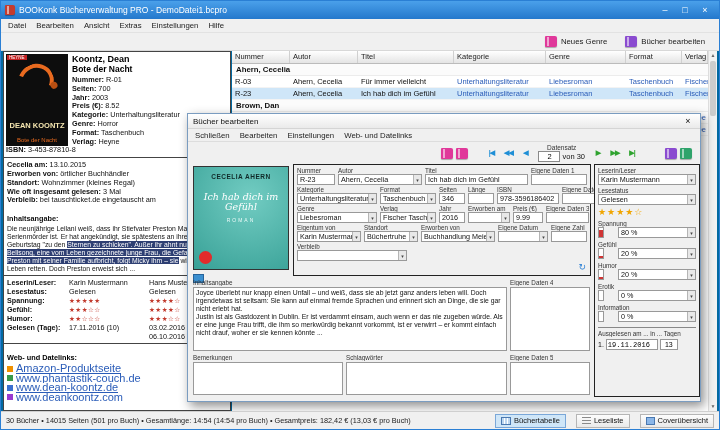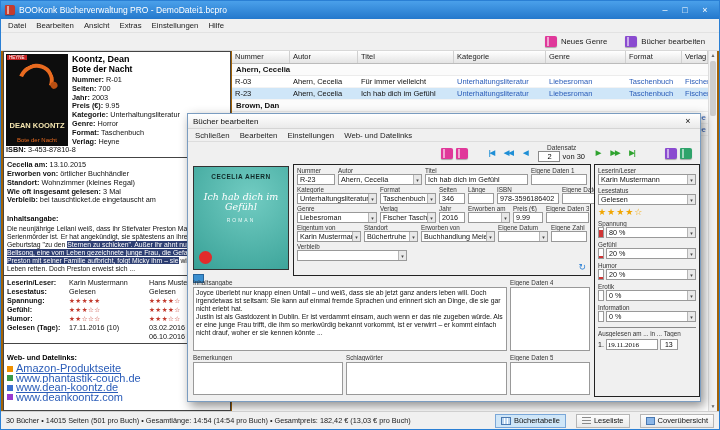--- a/index.html
+++ b/index.html
@@ -1,21 +1,21 @@
 <!DOCTYPE html>
 <html style="--c-titlebar: #2e87d6; --c-selection: #cfe6f8; --c-link: #2a5cb8; --c-star: #f0a500; --c-bar: #d03434; --c-pink: #e0389a; --c-blue: #1f8fd6; --c-green: #2fa32f; --c-purple: #8a4bd0;"><head>
 <meta charset="utf-8">
 <style>
   *{margin:0;padding:0;box-sizing:border-box}
   html,body{background:#6b6b6b;font-family:"Liberation Sans",sans-serif;-webkit-font-smoothing:antialiased}
   :root{
     --c-titlebar:#2e87d6; --c-selection:#cfe6f8; --c-link:#2a5cb8; --c-star:#f0a500;
     --c-bar:#d03434; --c-pink:#e0389a; --c-blue:#1f8fd6; --c-green:#2fa32f; --c-purple:#8a4bd0;
   }
-  .window{position:relative;width:720px;height:430px;background:#a16207;border:1px solid #2a7fd4;overflow:hidden}
+  .window{position:relative;width:720px;height:430px;background:#0369a1;border:1px solid #2a7fd4;overflow:hidden}
 
   
   .titlebar{height:18px;background:linear-gradient(#4aa0ea,#2478cc);display:flex;align-items:center;padding:0 4px}
   .title{font-size:8.5px;color:#fff;margin-left:4px;flex:1;white-space:nowrap;overflow:hidden}
   .wbtn{width:20px;text-align:center;color:#fff;font-size:9px;line-height:18px;cursor:default}
 
   
   .menubar{height:14px;background:#f0f0f0;display:flex;align-items:center;padding:0 2px;border-bottom:1px solid #e2e2e2}
   .mitem{font-size:7.8px;color:#222;padding:0 5px;cursor:default}
   .toolbar{height:18px;background:#f0f0f0;display:flex;justify-content:flex-end;align-items:center;gap:6px;padding:0 8px;border-bottom:1px solid #d8d8d8}
@@ -129,28 +129,28 @@
   .inh{left:3px;top:123px;width:314px;height:64px}
   .ed4box{left:320px;top:123px;width:80px;height:64px}
   .bem{left:3px;top:198px;width:150px;height:33px}
   .schlag{left:156px;top:198px;width:161px;height:33px}
   .ed5box{left:320px;top:198px;width:80px;height:33px}
 
   .reader-panel{position:absolute;left:404px;top:0;width:106px;height:233px;border:1px solid #222;background:#f0f0f0;padding:2px 3px}
   .reader-panel .fctrl{margin-bottom:2px}
   .dstars{font-size:9px;color:var(--c-star);letter-spacing:1px;margin:1px 0 3px 0}
   .metric{margin-bottom:1px}
-  .mrow{display:flex;align-items:stretch;gap:2px}
+  .mrow{display:flex;align-items:stretch;gap:14px}
   .mbar{width:6px;height:11px;border:1px solid #999;background:#fff;position:relative;overflow:hidden;flex:none}
   .mbar i{position:absolute;left:0;right:0;bottom:0;background:var(--c-bar)}
   .mval{flex:1}
   .finished{border-top:1px solid #888;margin-top:3px;padding-top:2px}
   .finrow{display:flex;align-items:center;gap:2px;margin-top:2px}
   .fidx{font-size:7px;color:#111}
-  .fin-date{width:52px;height:11px;font-size:7px;border:1px solid #999;padding:0 1px;font-family:Liberation Serif, serif}
+  .fin-date{width:52px;height:11px;font-size:7px;border:1px solid #999;padding:0 1px;font-family:Liberation Mono, monospace}
   .fin-days{width:18px;height:11px;font-size:7px;border:1px solid #999;text-align:center;font-family:inherit}
 </style>
 </head>
 <body>
 
 <div class="window">
 
   <div class="titlebar">
     <span class="book red tiny"></span>
     <span class="title">BOOKonk Bücherverwaltung PRO - DemoDatei1.bcpro</span>
@@ -186,21 +186,21 @@
         <span class="scorp"></span>
         <div class="ck-author">DEAN KOONTZ</div>
         <div class="ck-title">Bote der Nacht</div>
       </div>
       <div class="sb-author">Koontz, Dean</div>
       <div class="sb-title">Bote der Nacht</div>
       <div>
           <div class="kv"><b>Nummer:</b> <span>R-01</span></div>
           <div class="kv"><b>Seiten:</b> <span>700</span></div>
           <div class="kv"><b>Jahr:</b> <span>2003</span></div>
-          <div class="kv"><b>Preis (€):</b> <span>9.95</span></div>
+          <div class="kv"><b>Preis (€):</b> <span>8.52</span></div>
           <div class="kv"><b>Kategorie:</b> <span>Unterhaltungsliteratur</span></div>
           <div class="kv"><b>Genre:</b> <span>Horror</span></div>
           <div class="kv"><b>Format:</b> <span>Taschenbuch</span></div>
           <div class="kv"><b>Verlag:</b> <span>Heyne</span></div>
           <div class="kv"><b>ISBN:</b> <span>3-453-87810-8</span></div>
         </div>
     </div>
     <div class="sb-details">
         <div class="kv"><b>Cecelia am:</b> <span>13.10.2015</span></div>
         <div class="kv"><b>Erworben von:</b> <span>örtlicher Buchhändler</span></div>

